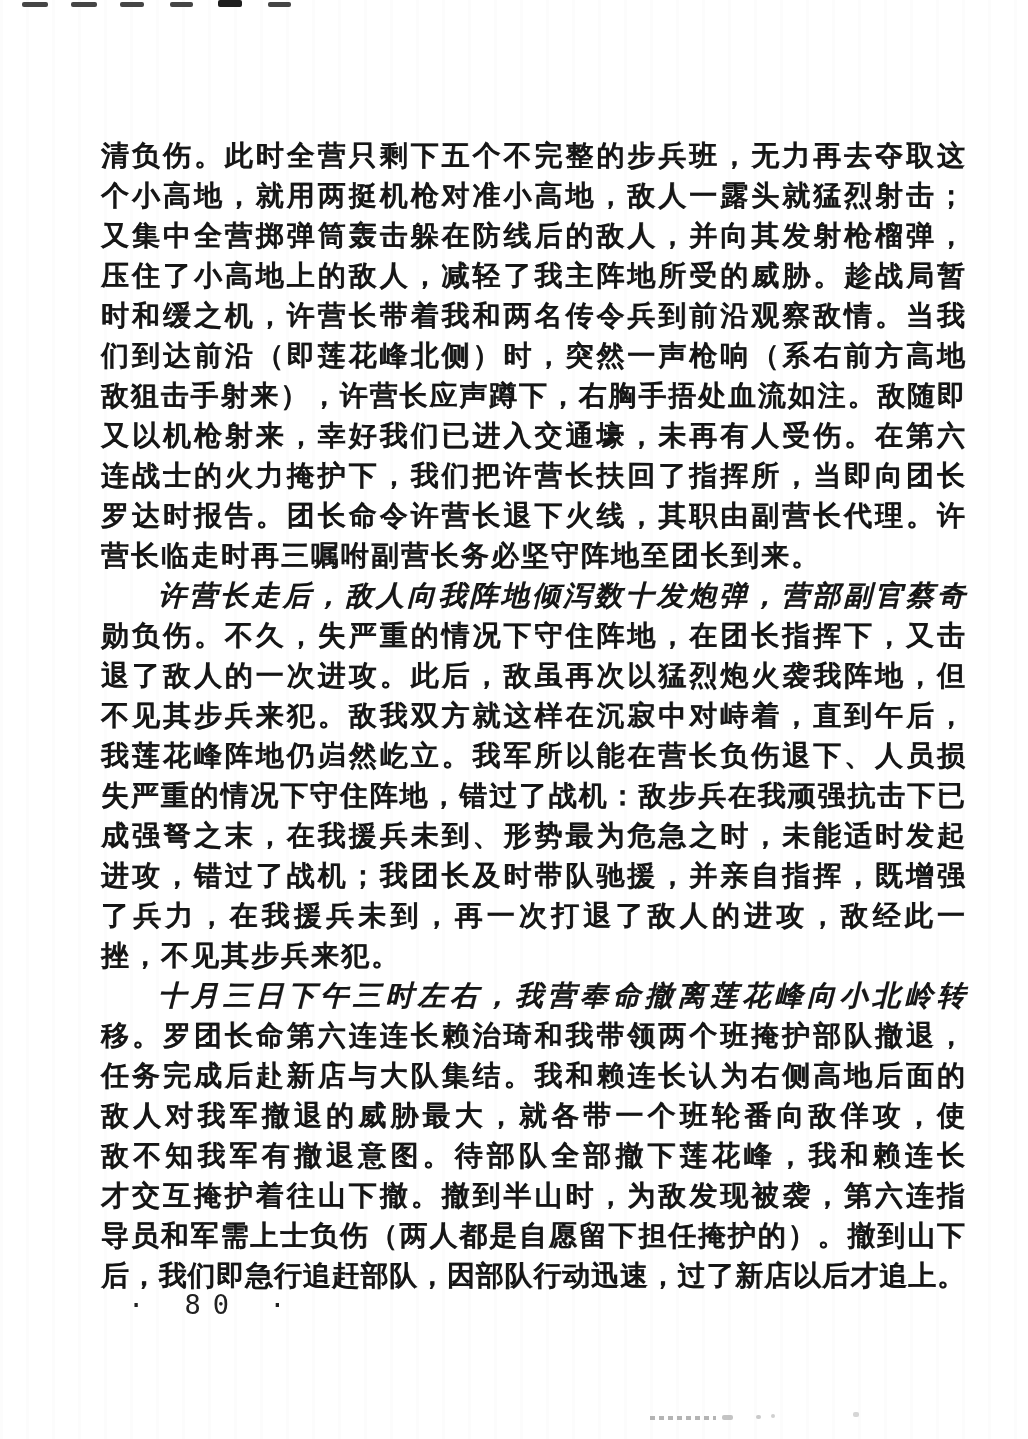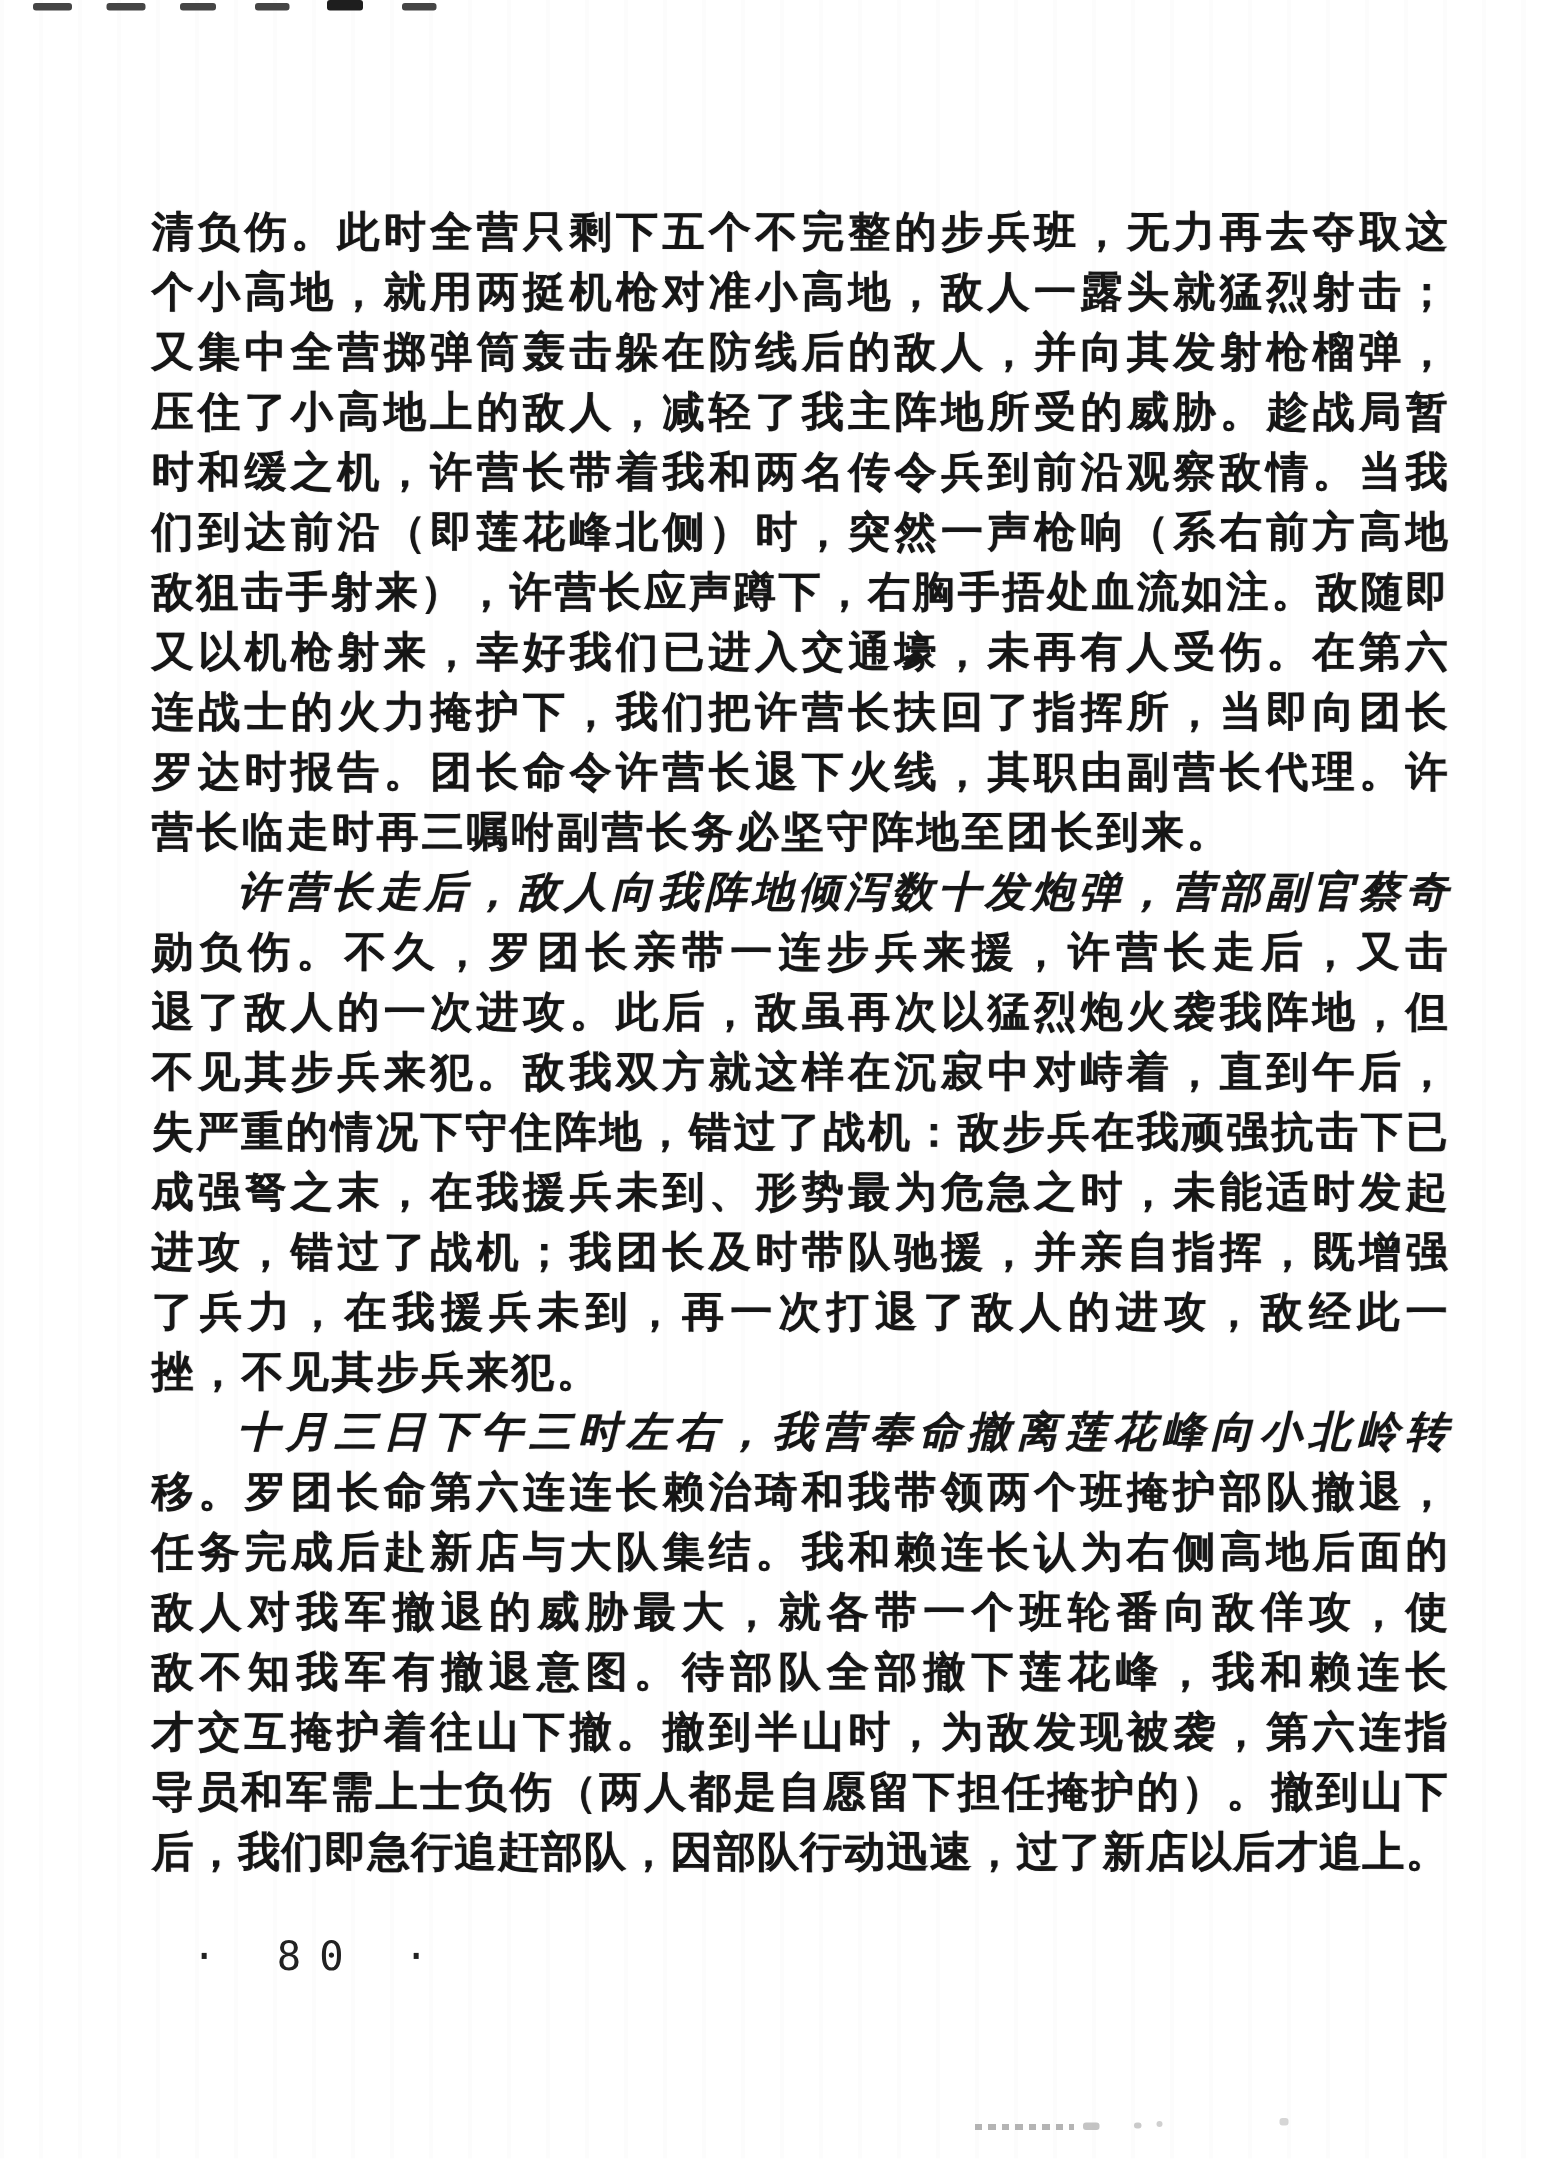--- a/index.html
+++ b/index.html
@@ -114,23 +114,24 @@
     <div class="line">们到达前沿（即莲花峰北侧）时，突然一声枪响（系右前方高地</div>
     <div class="line">敌狙击手射来），许营长应声蹲下，右胸手捂处血流如注。敌随即</div>
     <div class="line">又以机枪射来，幸好我们已进入交通壕，未再有人受伤。在第六</div>
     <div class="line">连战士的火力掩护下，我们把许营长扶回了指挥所，当即向团长</div>
     <div class="line">罗达时报告。团长命令许营长退下火线，其职由副营长代理。许</div>
     <div class="line short">营长临走时再三嘱咐副营长务必坚守阵地至团长到来。</div>
   </div>
 
   <div class="para">
     <div class="line indent">许营长走后，敌人向我阵地倾泻数十发炮弹，营部副官蔡奇</div>
-    <div class="line">勋负伤。不久，罗团长亲带一连步兵来援，许营长走后，又击</div>
+    <div class="line">勋负伤。不久，失严重的情况下守住阵地，在团长指挥下，又击</div>
     <div class="line">退了敌人的一次进攻。此后，敌虽再次以猛烈炮火袭我阵地，但</div>
     <div class="line">不见其步兵来犯。敌我双方就这样在沉寂中对峙着，直到午后，</div>
+    <div class="line">我莲花峰阵地仍岿然屹立。我军所以能在营长负伤退下、人员损</div>
     <div class="line">失严重的情况下守住阵地，错过了战机：敌步兵在我顽强抗击下已</div>
     <div class="line">成强弩之末，在我援兵未到、形势最为危急之时，未能适时发起</div>
     <div class="line">进攻，错过了战机；我团长及时带队驰援，并亲自指挥，既增强</div>
     <div class="line">了兵力，在我援兵未到，再一次打退了敌人的进攻，敌经此一</div>
     <div class="line short">挫，不见其步兵来犯。</div>
   </div>
 
   <div class="para">
     <div class="line indent">十月三日下午三时左右，我营奉命撤离莲花峰向小北岭转</div>
     <div class="line">移。罗团长命第六连连长赖治琦和我带领两个班掩护部队撤退，</div>

